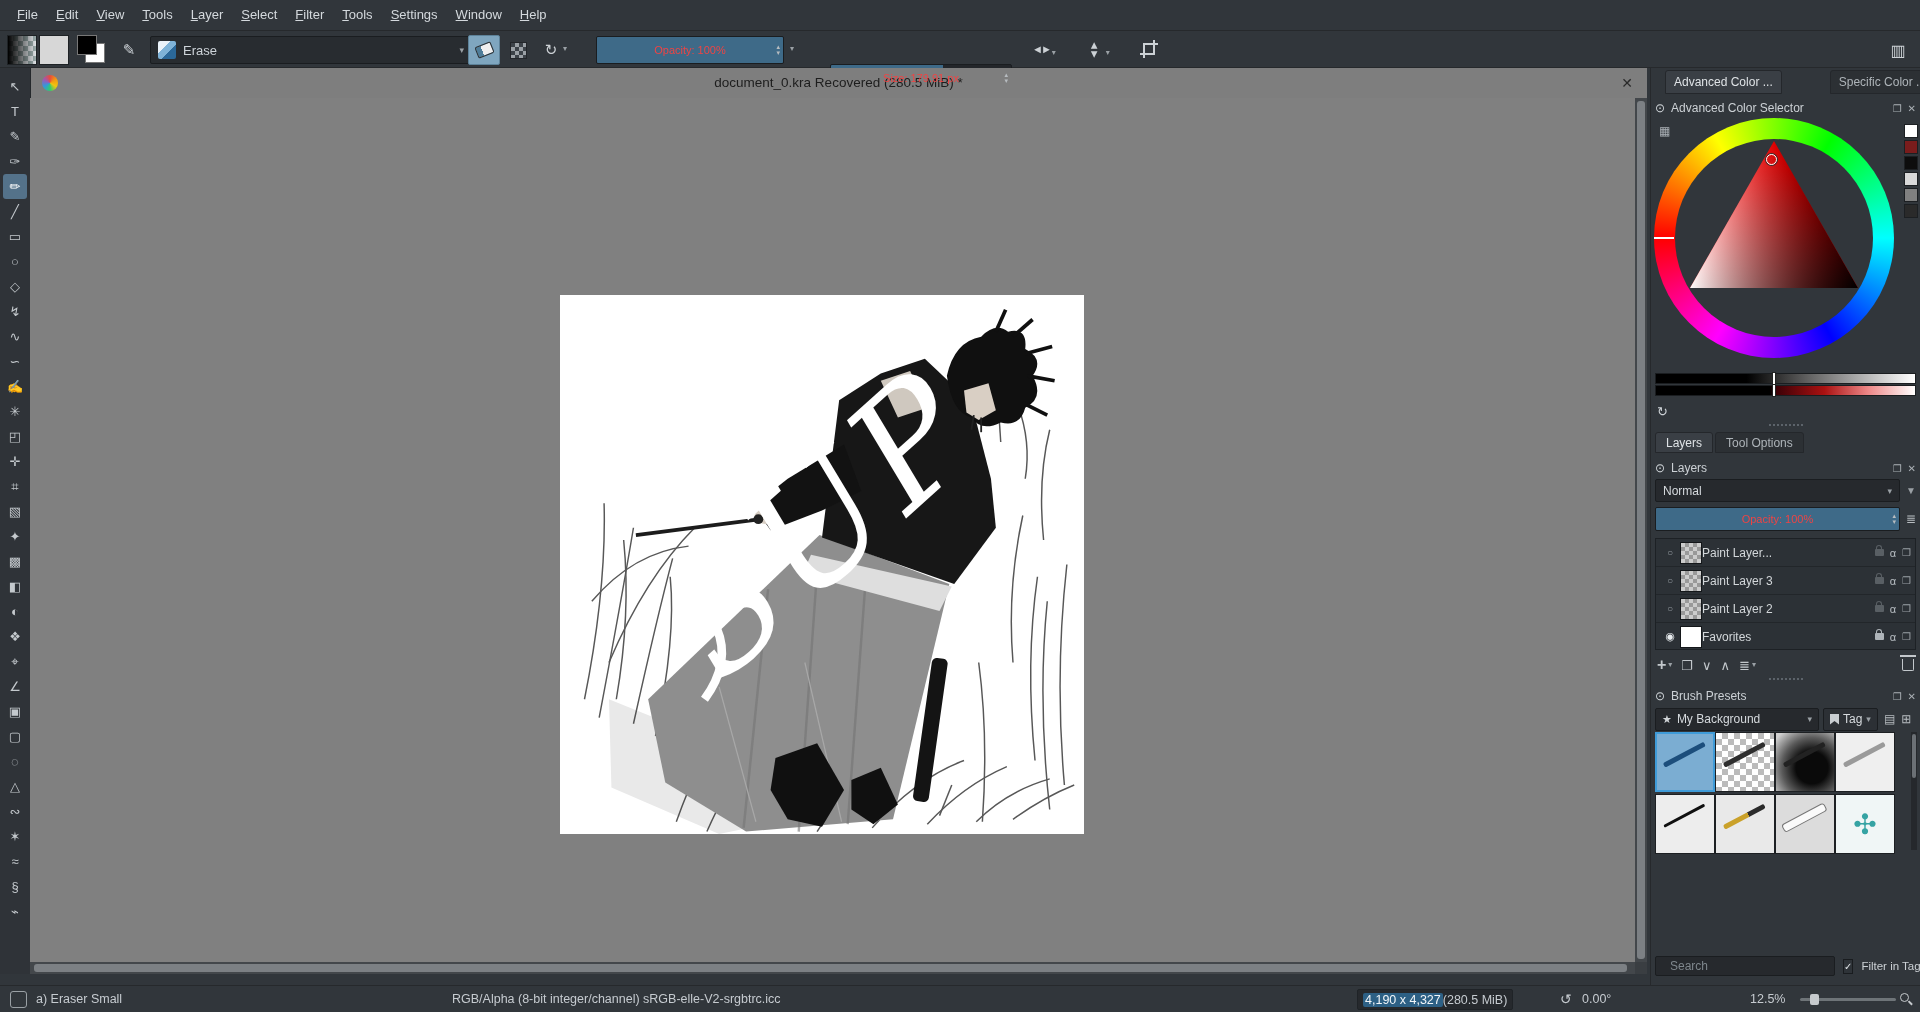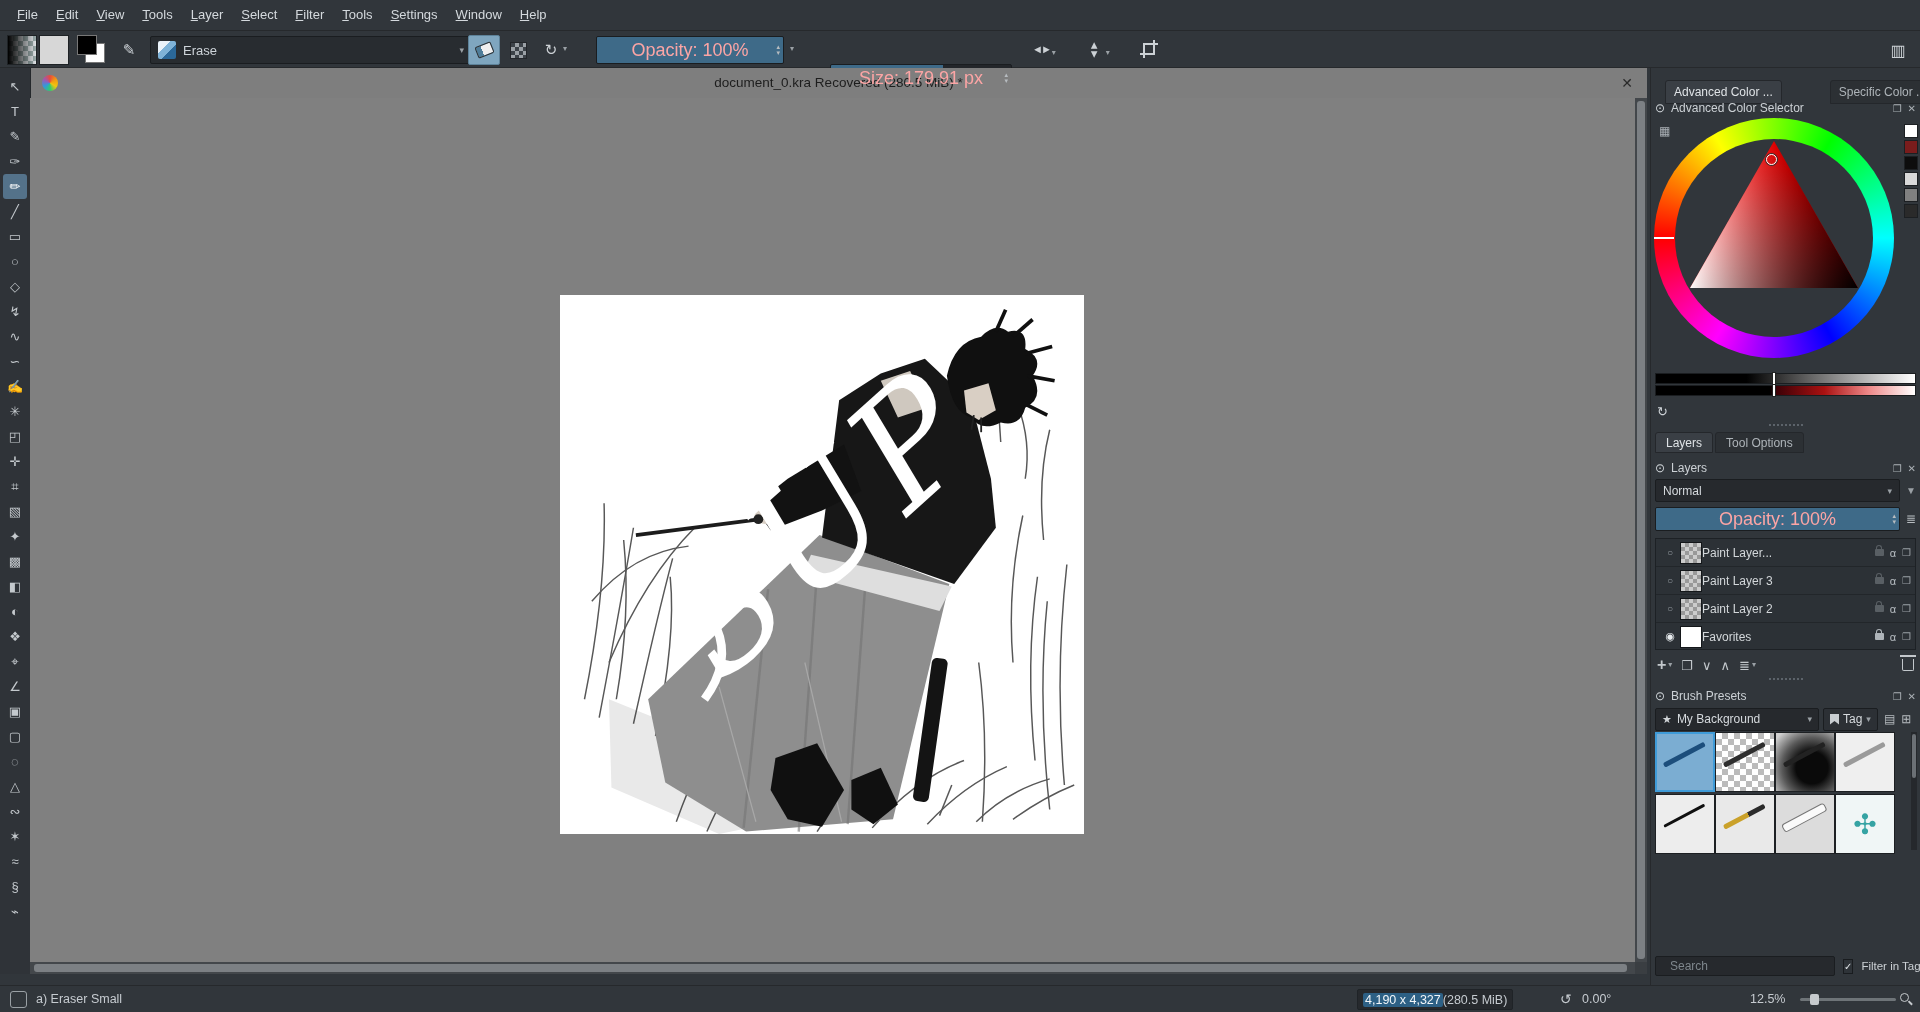--- a/index.html
+++ b/index.html
@@ -39,21 +39,21 @@
   .checker{width:15px;height:15px;border:1px solid #23262a;
      background-image:linear-gradient(45deg,#9aa0a5 25%,transparent 25%,transparent 75%,#9aa0a5 75%),
        linear-gradient(45deg,#9aa0a5 25%,#3c4248 25%,#3c4248 75%,#9aa0a5 75%);
      background-size:8px 8px;background-position:0 0,4px 4px}
   .reload-btn{left:538px;top:4px;width:24px;height:28px;font-size:15px}
   .mini-arrow{font-size:8px;color:#9aa0a5;line-height:10px}
   .reload-arrow{left:563px;top:13px}
   .kslider{position:relative;background:#23262a;border:1px solid #1a1d20;border-radius:2px;overflow:hidden}
   .kslider .fill{position:absolute;left:0;top:0;bottom:0;background:#3e6a88}
   .kslider .slabel{position:relative;z-index:1;display:flex;align-items:center;justify-content:center;
-     height:100%;color:#fca5a5;font-size:18px}
+     height:100%;color:#ef4444;font-size:11px}
   .kslider .spin{position:absolute;right:1px;top:0;bottom:0;z-index:2;display:flex;flex-direction:column;
      justify-content:center;font-size:7px;line-height:6px;color:#b7bcc0;padding:0 2px}
   .opacity-slider{left:596px;top:5px;width:186px;height:26px}
   .slider-menu{left:790px;top:13px}
   .size-slider{left:830px;top:5px;width:180px;height:26px}
   .mirror{display:flex;align-items:flex-end;gap:2px;color:#ccd1d5}
   .mirror-h{left:1032px;top:9px}
   .mirror-v{left:1086px;top:9px}
   .mirror-glyph{font-size:11px;letter-spacing:-2px;line-height:18px}
   .mirror-v .mirror-glyph{display:inline-block;transform:rotate(90deg)}
@@ -87,21 +87,21 @@
   .hscroll{position:absolute;left:0;right:12px;bottom:0;height:12px;background:#43474b}
   .hscroll .thumb{position:absolute;left:4px;right:8px;top:2px;bottom:2px;background:#7c8084;border-radius:3px}
   .vscroll{position:absolute;top:0;bottom:12px;right:0;width:12px;background:#43474b}
   .vscroll .thumb{position:absolute;top:3px;bottom:3px;left:2px;right:2px;background:#7c8084;border-radius:3px}
   .scroll-corner{position:absolute;right:0;bottom:0;width:12px;height:12px;background:#3a3e42}
 
   
   .rightpanel{position:absolute;right:0;top:68px;width:269px;bottom:26px;background:#31363b;
      border-left:1px solid #26292c}
   .rightpanel>*{position:absolute}
-  .ptabs{top:12px;left:14px;right:2px;height:24px;display:flex;gap:48px}
+  .ptabs{top:2px;left:14px;right:2px;height:24px;display:flex;gap:48px}
   .ptab{padding:0 8px;line-height:22px;font-size:12px;color:#aeb4b9;background:#2c3034;
      border:1px solid #24272b;border-radius:3px 3px 0 0;white-space:nowrap}
   .ptab.active{background:#3a3f45;color:#dfe3e6}
   .dheader{display:flex;align-items:center;gap:6px;left:4px;right:4px;height:20px;font-size:12px;color:#ccd1d5}
   .dheader .dclose,.dheader .dfloat{font-size:10px;color:#aab0b5}
   .dheader .dfloat{margin-left:auto}
   .ac-header{top:30px}
   .mini-grid-btn{left:8px;top:56px;font-size:12px;color:#aab0b5}
   .wheel{left:3px;top:50px;width:240px;height:240px}
   .ring{position:absolute;inset:0;border-radius:50%;
@@ -706,20 +706,21 @@
     <span class="cbox">✓</span>
     <span class="cbox-label">Filter in Tag</span>
   </div>
 </div>
 
 <div class="statusbar">
   <div class="sb-mode-icon">
       <span></span>
     </div>
   <div class="sb-tool">a) Eraser Small</div>
+  <div class="sb-profile">RGB/Alpha (8-bit integer/channel)  sRGB-elle-V2-srgbtrc.icc</div>
   <div class="sb-dim">
     <span class="sel">4,190 x 4,327</span>
     <span> (280.5 MiB)</span>
   </div>
   <div class="sb-rot-icon">↺</div>
   <div class="sb-rot">0.00°</div>
   <div class="sb-zoom">12.5%</div>
   <div class="sb-zslider">
     <span class="ztrack">
       <span class="zhandle"></span>

